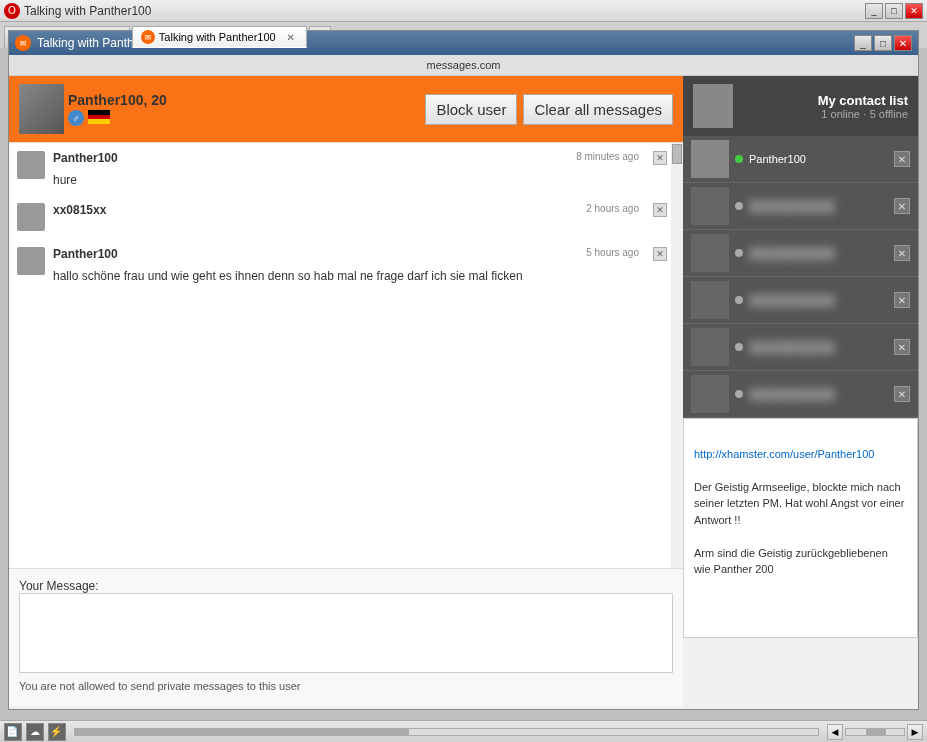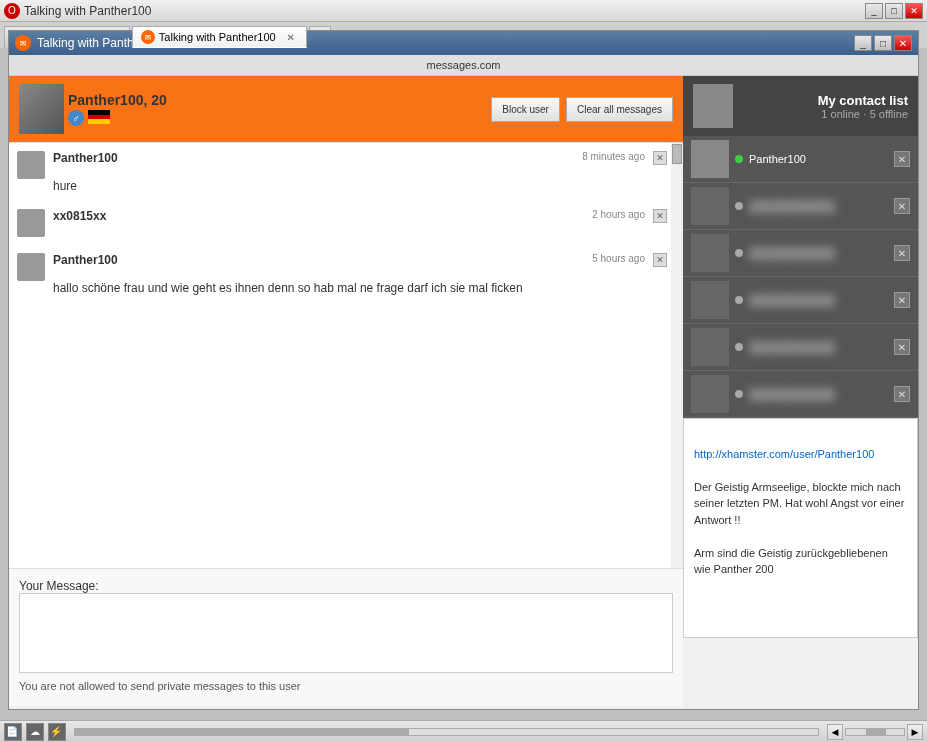--- a/index.html
+++ b/index.html
@@ -248,21 +248,21 @@
     }
     .header-buttons {
       display: flex;
       gap: 6px;
     }
     .action-btn {
       padding: 6px 10px;
       background: linear-gradient(to bottom, #f8f8f8, #e0e0e0);
       border: 1px solid #aaa;
       cursor: pointer;
-      font-size: 10px;
+      font-size: 15px;
       color: #333;
     }
 
     
     .messages-area {
       flex: 1;
       overflow-y: auto;
       padding: 8px;
       background: white;
       position: relative;
@@ -284,25 +284,25 @@
       flex: 1;
     }
     .msg-author {
       font-weight: bold;
       color: #333;
       font-size: 12px;
     }
     .msg-text {
       font-size: 12px;
       color: #333;
-      margin-top: 14px;
+      margin-top: 8px;
     }
     .msg-time {
       position: absolute;
-      right: 30px;
+      right: 36px;
       top: 0;
       font-size: 10px;
       color: #888;
     }
     .msg-delete {
       position: absolute;
       right: 8px;
       top: 0;
       width: 14px;
       height: 14px;

